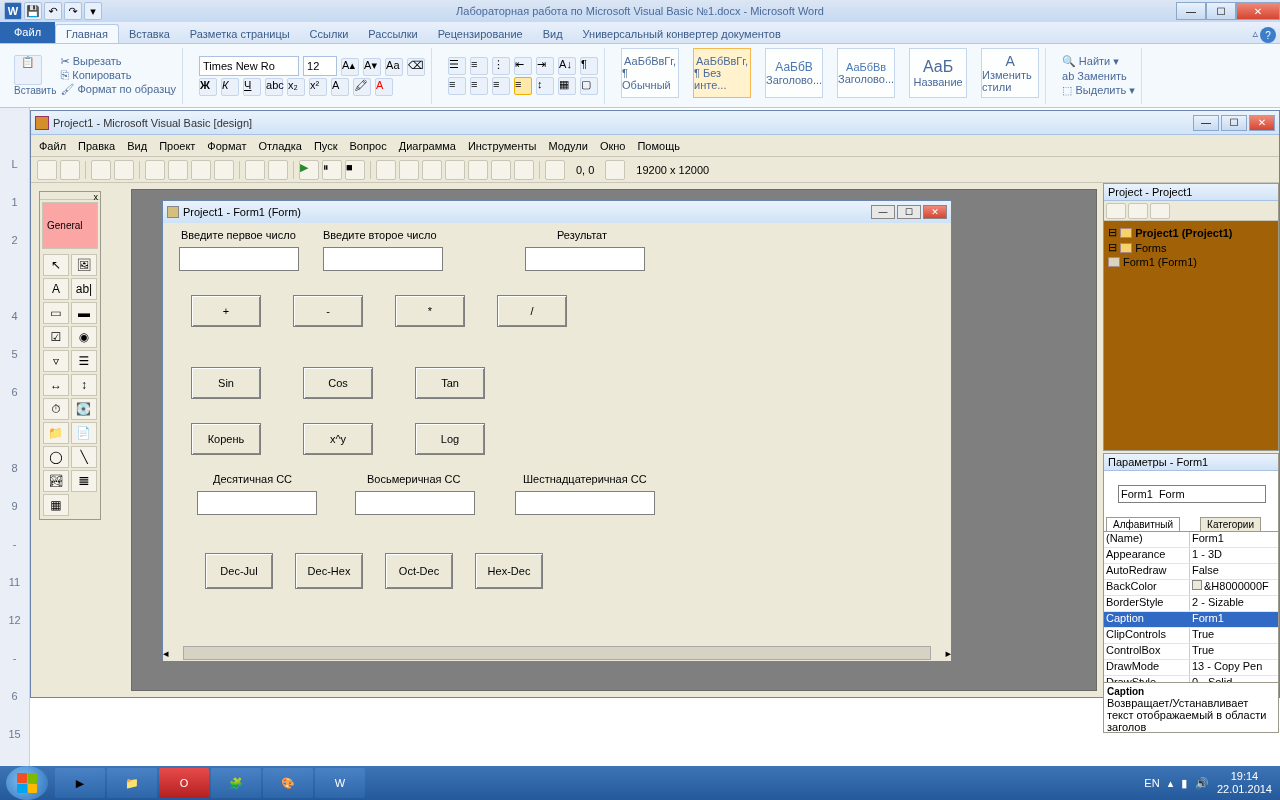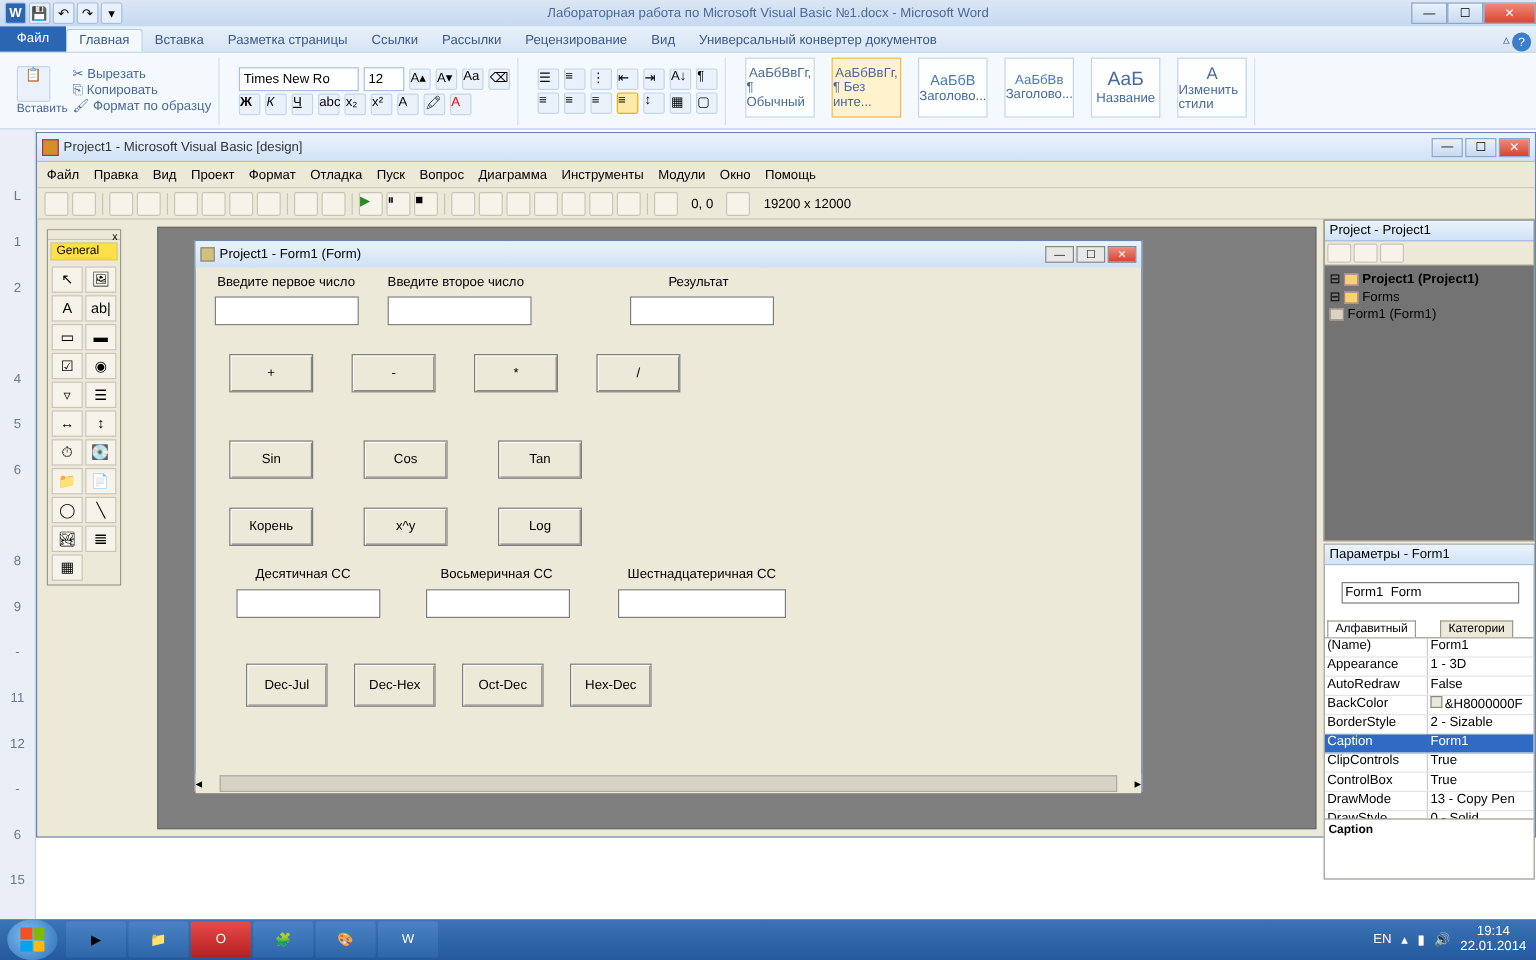--- a/index.html
+++ b/index.html
@@ -13,58 +13,58 @@
 .winbtn{width:30px;height:18px;border:1px solid #8aa7cc;display:flex;align-items:center;justify-content:center;font-size:10px}
 .winbtn.min{background:linear-gradient(#e9f1fb,#c8daf0)}
 .winbtn.max{background:linear-gradient(#e9f1fb,#c8daf0)}
 .winbtn.close{background:linear-gradient(#f08a7a,#d64531);color:#fff;width:44px}
 .word-ribbon-tabs{height:22px;background:linear-gradient(#e8f0fb,#d6e4f5);display:flex;align-items:flex-end;padding-left:0;border-bottom:1px solid #b6c9e2}
 .file-tab{background:#2a66b1;color:#fff;padding:3px 14px;height:22px;display:flex;align-items:center;border-radius:0 0 0 0}
 .rtab{padding:3px 10px;color:#3b5b89;cursor:default}
 .rtab.active{background:#f4f9fe;border:1px solid #b6c9e2;border-bottom:none;border-radius:3px 3px 0 0}
 .word-ribbon{height:64px;background:#f4f9fe;border-bottom:1px solid #b6c9e2;display:flex;align-items:center;padding:4px 8px;gap:10px;overflow:hidden}
 .rgroup{display:flex;flex-direction:column;gap:2px;padding:0 6px;border-right:1px solid #d2e0f0;height:56px;justify-content:center}
-.rrow{display:flex;gap:4px;align-items:center}
+.rrow{display:flex;gap:4px;align-items:flex-end}
 .ricn{width:18px;height:18px;border:1px solid #c4d5ec;background:#eaf1fb;border-radius:2px}
 .font-sel{height:20px;border:1px solid #abc1de;background:#fff;padding:0 3px;font-size:11px}
 .style-box{width:58px;height:50px;border:1px solid #c4d5ec;background:#fdfefe;display:flex;flex-direction:column;align-items:center;justify-content:center;font-size:9px;color:#4a6a9a}
 .style-box.sel{border:1px solid #f7b84f;background:#fff2cc}
 
 .vb-window{position:absolute;left:30px;top:110px;width:1250px;height:588px;border:1px solid #6a85ad;background:#ece9d8}
 .vb-titlebar{height:24px;background:linear-gradient(#eaf3fc,#d1e3f7);display:flex;align-items:center;justify-content:space-between;padding:0 4px;border-bottom:1px solid #a9c1e0}
 .vb-title{display:flex;align-items:center;gap:4px;color:#333}
 .vb-title .ico{width:14px;height:14px;background:#d48f2a;border:1px solid #936}
 .vb-wc{display:flex;gap:2px}
 .vb-wc .winbtn{width:26px;height:16px}
 .vb-menu{height:22px;background:#ece9d8;display:flex;align-items:center;gap:12px;padding:0 8px;border-bottom:1px solid #c9c6b8}
 .vb-toolbar{height:26px;background:#ece9d8;display:flex;align-items:center;gap:3px;padding:0 6px;border-bottom:1px solid #c9c6b8}
 .tbtn{width:20px;height:20px;border:1px solid #c9c6b8;background:#f5f3ea;border-radius:2px}
 .tsep{width:1px;height:18px;background:#c9c6b8;margin:0 2px}
 .vb-body{position:relative;height:calc(100% - 72px);display:flex}
 .toolbox{position:absolute;left:8px;top:8px;width:62px;background:#ece9d8;border:1px solid #9c9a8c}
 .toolbox-x{height:8px;background:#ece9d8;text-align:right;font-size:9px;padding-right:2px;border-bottom:1px solid #c9c6b8}
-.toolbox-tab{background:#fde047;border:1px solid #c9c6b8;padding:1px 4px;font-size:10px;margin:2px}
+.toolbox-tab{background:#fca5a5;border:1px solid #c9c6b8;padding:17px 4px;font-size:10px;margin:2px}
 .toolbox-grid{display:grid;grid-template-columns:1fr 1fr;gap:2px;padding:3px}
 .tool{width:26px;height:22px;border:1px solid #c9c6b8;background:#f5f3ea;display:flex;align-items:center;justify-content:center;font-size:12px}
 .mdi{position:absolute;left:100px;top:6px;right:182px;bottom:6px;background:#7f7f7f;border:1px solid #6b6b6b}
 .form-window{position:absolute;left:30px;top:10px;width:790px;height:460px;background:#ece9d8;border:1px solid #6a85ad}
 .form-tb{height:22px;background:linear-gradient(#eaf3fc,#cfe2f6);display:flex;align-items:center;justify-content:space-between;padding:0 4px}
 .form-tb .t{display:flex;gap:4px;align-items:center}
 .form-tb .ico{width:12px;height:12px;background:#d4c07a;border:1px solid #888}
 .form-wc{display:flex;gap:2px}
 .fwbtn{width:24px;height:14px;border:1px solid #888;background:#e8e8e8;font-size:9px;display:flex;align-items:center;justify-content:center}
 .fwbtn.cl{background:linear-gradient(#f08a7a,#d64531);color:#fff}
 .form-canvas{position:relative;height:calc(100% - 40px);background:#ece9d8;background-image:radial-gradient(#888 0.5px,transparent 0.5px);background-size:8px 8px;margin:2px}
 .form-scroll{height:16px;background:#ece9d8;display:flex;align-items:center}
 .fsc{height:14px;background:#d6d3c4;border:1px solid #aaa;flex:1;margin:0 14px}
 .lbl{position:absolute;font-size:11px;background:transparent}
 .txtf{position:absolute;background:#fff;border:1px solid #7f7f7f;height:24px}
 .btnf{position:absolute;background:#ece9d8;border:1px solid #7f7f7f;box-shadow:inset 1px 1px 0 #fff,inset -1px -1px 0 #888;display:flex;align-items:center;justify-content:center;font-size:11px}
 
-.proj-panel{position:absolute;right:0;top:0;width:176px;height:268px;background:#737373;border:1px solid #9c9a8c}
+.proj-panel{position:absolute;right:0;top:0;width:176px;height:268px;background:#a16207;border:1px solid #9c9a8c}
 .pp-title{background:linear-gradient(#eaf3fc,#d1e3f7);padding:2px 4px;font-size:11px;border-bottom:1px solid #a9c1e0}
 .pp-tb{height:20px;background:#ece9d8;display:flex;gap:2px;padding:2px;border-bottom:1px solid #c9c6b8}
 .pp-tb .tbtn{width:20px;height:16px}
 .pp-tree{padding:4px;font-size:11px}
 .tree-l1{padding-left:6px}
 .tree-l2{padding-left:22px}
 .tree-l3{padding-left:40px}
 .tree-node{display:flex;align-items:center;gap:3px;padding:1px 0}
 .tn-ico{width:12px;height:10px;background:#f7d46b;border:1px solid #a88}
 
@@ -206,20 +206,25 @@
       </div>
     <div class="style-box">
         <span style="font-size:16px">АаБ</span>
         <span>Название</span>
       </div>
     <div class="style-box">
         <span style="font-size:14px">A</span>
         <span>Изменить
 стили</span>
       </div>
+  </div>
+  <div class="rgroup" style="font-size:10px;color:#4a6a9a">
+    <div>🔍 <span>Найти</span> ▾</div>
+    <div>ab <span>Заменить</span></div>
+    <div>⬚ <span>Выделить</span> ▾</div>
   </div>
 </div>
 
 <div class="word-left-ruler">
   <div>L</div>
     <div>1</div>
     <div>2</div>
     <div></div>
     <div>4</div>
     <div>5</div>
@@ -445,20 +450,21 @@
             <div class="pn">DrawMode</div>
             <div class="pv">13 - Copy Pen</div>
           </div>
           <div class="prow">
             <div class="pn">DrawStyle</div>
             <div class="pv">0 - Solid</div>
           </div>
         </div>
       <div class="prop-desc">
         <b>Caption</b><br>
+        <span>Возвращает/Устанавливает текст отображаемый в области заголов</span>
       </div>
     </div>
   </div>
 </div>
 
 <div class="taskbar">
   <div class="start">
     <div class="start-flag">
         <div class="sf sf1"></div>
         <div class="sf sf2"></div>

